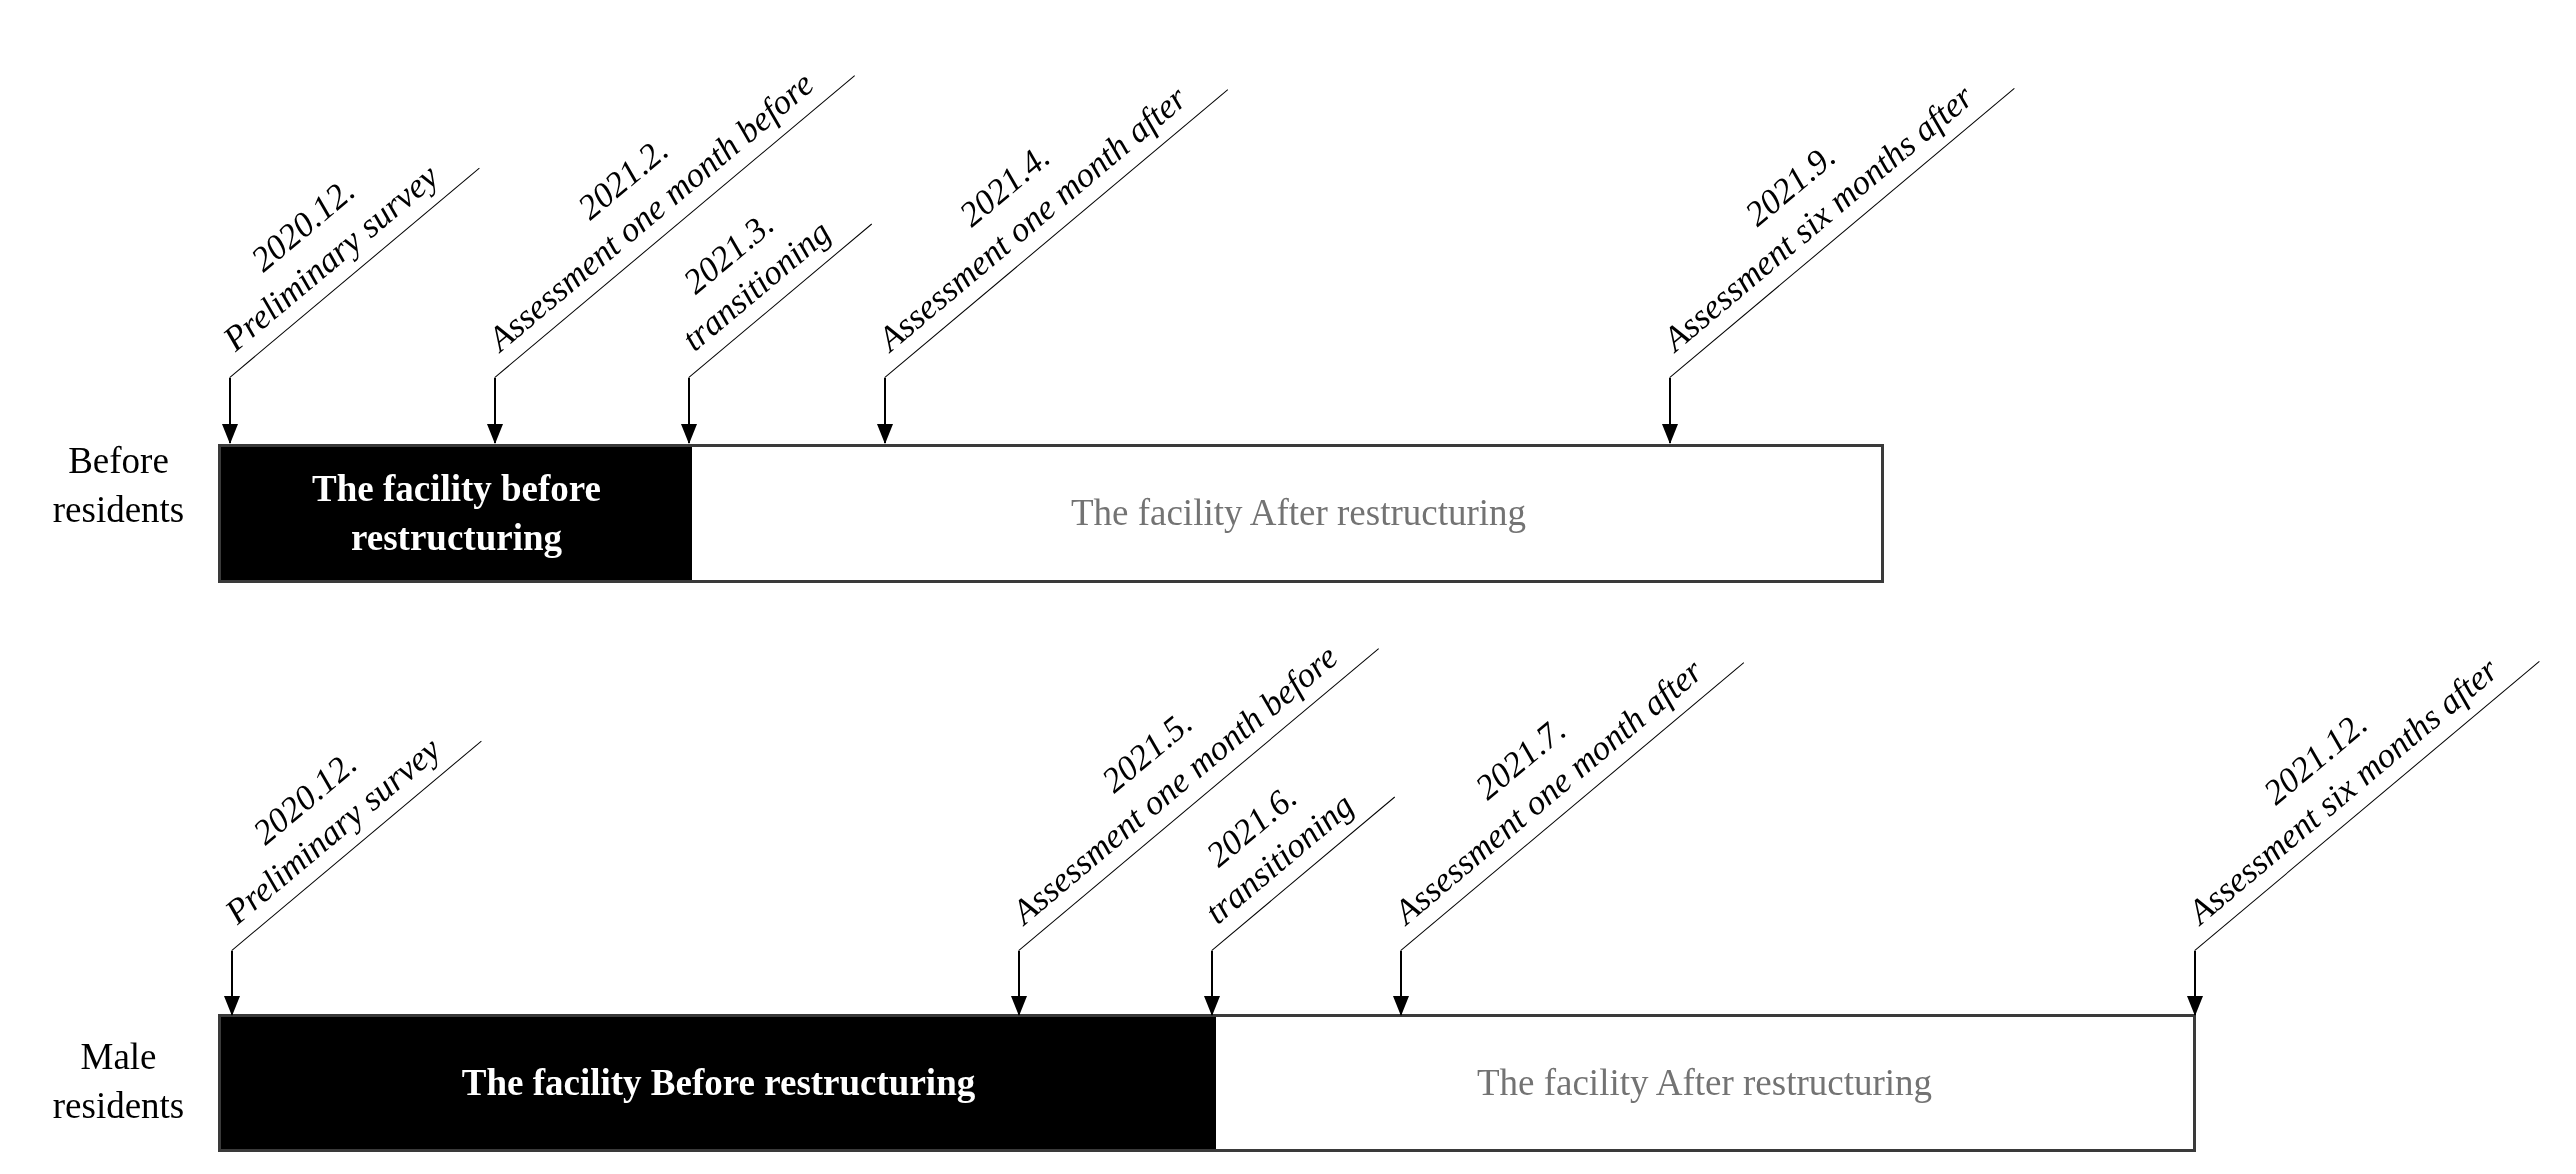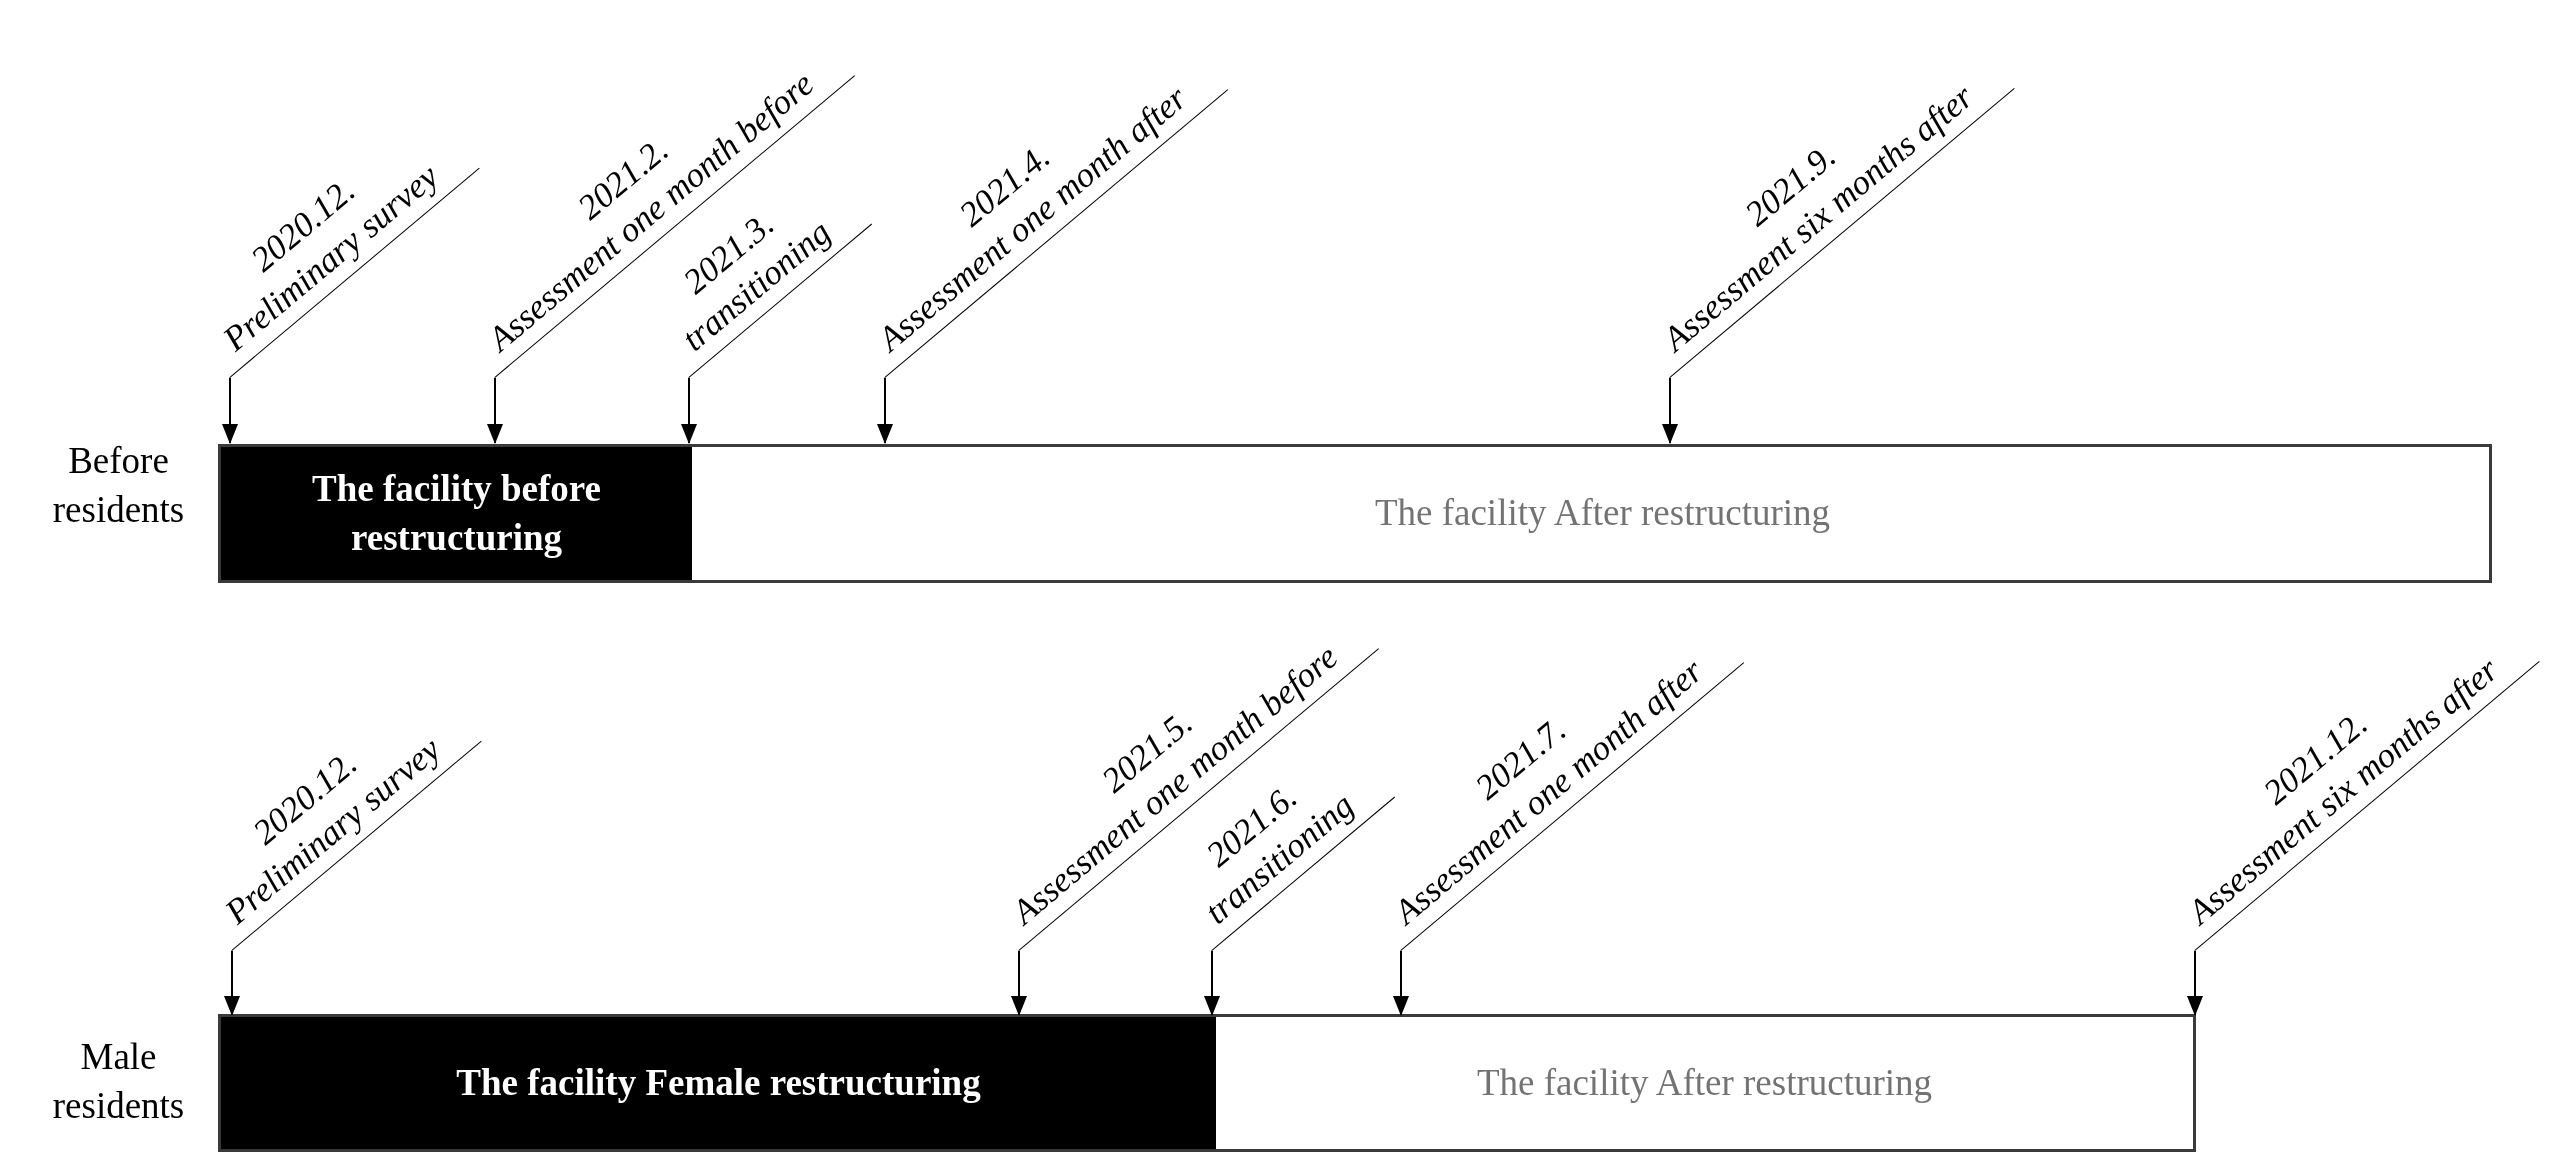--- a/index.html
+++ b/index.html
@@ -72,21 +72,21 @@
   .rot .ann-desc{display:block;}
 </style>
 </head>
 <body>
 
 <main id="figure">
     <div class="side-label" style="left: 16px; top: 437px;">
       <div>Before</div>
       <div>residents</div>
     </div>
-    <div class="bar" style="left: 218px; top: 444px; width: 2274px; height: 139px; gap: 24px;">
+    <div class="bar" style="left: 218px; top: 444px; width: 1666px; height: 139px; gap: 24px;">
       <div class="seg black" style="width: 471px;">
         <div>The facility before</div>
         <div>restructuring</div>
       </div>
       <div class="seg white">
         <div>The facility After restructuring</div>
       </div>
     </div>
     <div class="ann" style="left: 230px; top: 378px;">
       <div class="leg" style="height: 65px;">
@@ -132,21 +132,21 @@
         <span class="ann-date">2021.9.</span>
         <span class="ann-desc">Assessment six months after</span>
       </div>
     </div>
     <div class="side-label" style="left: 16px; top: 1033px;">
       <div>Male</div>
       <div>residents</div>
     </div>
     <div class="bar" style="left: 218px; top: 1014px; width: 1978px; height: 138px;">
       <div class="seg black" style="width: 995px;">
-        <div>The facility Female restructuring</div>
+        <div>The facility Before restructuring</div>
       </div>
       <div class="seg white">
         <div>The facility After restructuring</div>
       </div>
     </div>
     <div class="ann" style="left: 232px; top: 951px;">
       <div class="leg" style="height: 64px;">
         <div class="arrowhead"></div>
       </div>
       <div class="rot">

